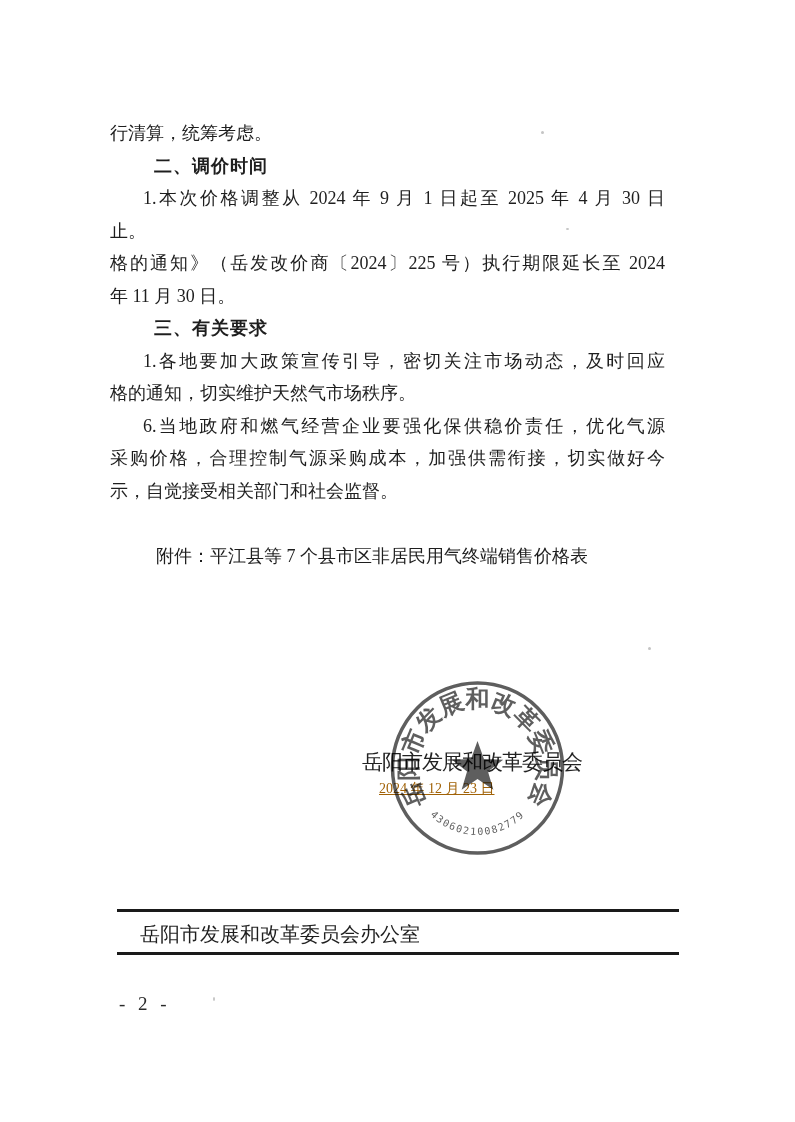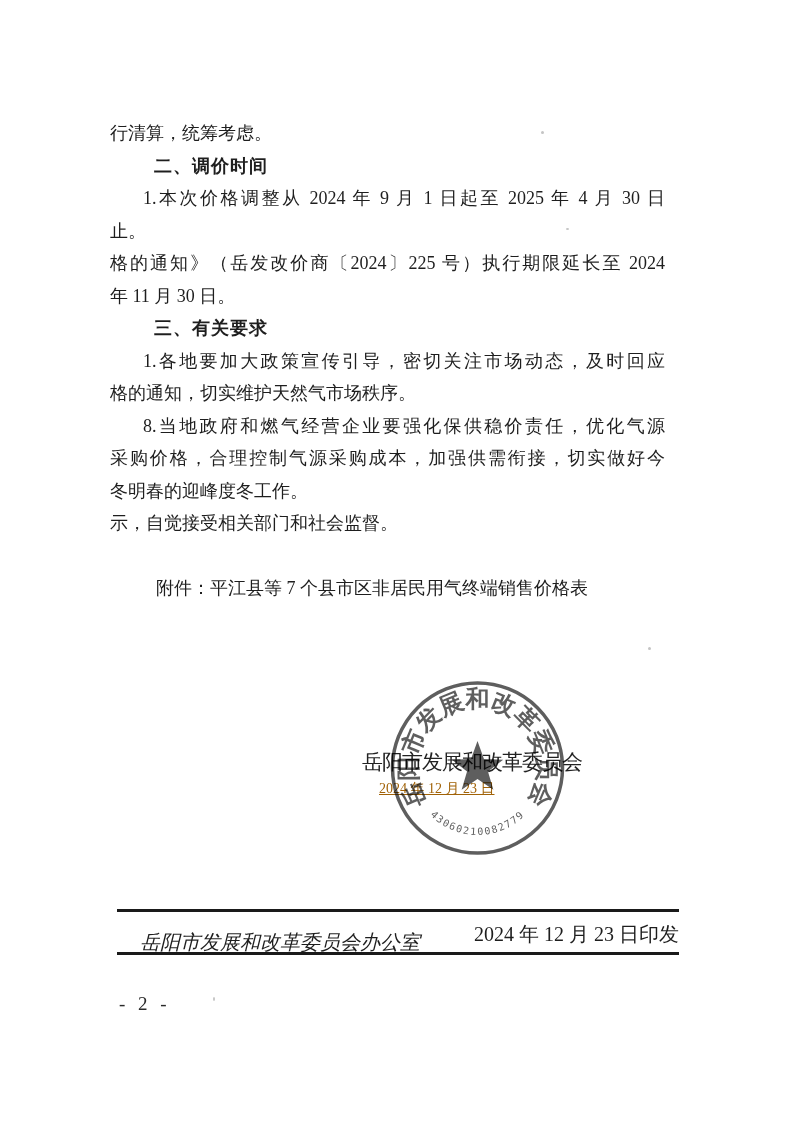--- a/index.html
+++ b/index.html
@@ -51,21 +51,21 @@
     font-size:10px;letter-spacing:1.5px;
   }
   
   .rule{position:absolute;left:117px;width:562px;height:3px;background:#1a1a1a;}
   .rule1{top:909px;}
   .rule2{top:952px;}
   .footer-row{
     position:absolute;left:117px;top:921px;width:562px;height:26px;
     font-size:20px;color:#1e1e1e;
   }
-  .footer-issuer{position:absolute;left:23px;top:8px;white-space:nowrap;font-style:italic;}
+  .footer-issuer{position:absolute;left:23px;top:0;white-space:nowrap;}
   .footer-date{position:absolute;right:0;top:0;white-space:nowrap;}
   .page-num{
     position:absolute;left:119px;top:993px;font-size:19px;color:#2a2a2a;
     letter-spacing:4px;white-space:nowrap;
   }
   
   .speck{position:absolute;background:#8a8a8a;border-radius:50%;opacity:.5;}
 </style>
 </head>
 <body>
@@ -75,23 +75,22 @@
   <div class="doc-body">
     <div class="ln">行清算，统筹考虑。</div>
     <div class="ln ind2 hd">二、调价时间</div>
     <div class="ln fill indn">1.本次价格调整从 2024 年 9 月 1 日起至 2025 年 4 月 30 日</div>
     <div class="ln">止。</div>
     <div class="ln fill">格的通知》（岳发改价商〔2024〕225 号）执行期限延长至 2024</div>
     <div class="ln">年 11 月 30 日。</div>
     <div class="ln ind2 hd">三、有关要求</div>
     <div class="ln fill indn">1.各地要加大政策宣传引导，密切关注市场动态，及时回应</div>
     <div class="ln">格的通知，切实维护天然气市场秩序。</div>
-    <div class="ln fill indn">8.当地政府和燃气经营企业要强化保供稳价责任，优化气源</div>
+    <div class="ln fill indn">6.当地政府和燃气经营企业要强化保供稳价责任，优化气源</div>
     <div class="ln fill">采购价格，合理控制气源采购成本，加强供需衔接，切实做好今</div>
-    <div class="ln">冬明春的迎峰度冬工作。</div>
     <div class="ln">示，自觉接受相关部门和社会监督。</div>
     <div class="ln attach">附件：平江县等 7 个县市区非居民用气终端销售价格表</div>
   </div>
 
   <div class="sig-agency">岳阳市发展和改革委员会</div>
   <div class="sig-date">2024 年 12 月 23 日</div>
 
   <svg class="seal" viewBox="0 0 185 180" xmlns="http://www.w3.org/2000/svg">
     <defs>
       <path id="sealArc" d="M 37.2 115.8 A 61 61 0 1 1 147.8 115.8" fill="none"></path>
@@ -103,21 +102,20 @@
     </text>
     <polygon fill="#3a3a3a" points="92.5,63 98.97,81.1 118.18,81.66 102.96,93.4 108.37,111.84 92.5,101 76.63,111.84 82.04,93.4 66.82,81.66 86.03,81.1"></polygon>
     <text class="code-text" text-anchor="middle">
       <textPath href="#sealNum" startOffset="50%">43060210082779</textPath>
     </text>
   </svg>
 
   <div class="rule rule1"></div>
   <div class="footer-row">
     <span class="footer-issuer">岳阳市发展和改革委员会办公室</span>
-    <span class="footer-date">2024 年 12 月 23 日印发</span>
   </div>
   <div class="rule rule2"></div>
 
   <div class="page-num">- 2 -</div>
 
   <div class="speck" style="left:541px;top:131px;width:3px;height:3px;"></div>
   <div class="speck" style="left:566px;top:228px;width:3px;height:2px;"></div>
   <div class="speck" style="left:648px;top:647px;width:3px;height:3px;"></div>
   <div class="speck" style="left:213px;top:997px;width:2px;height:4px;"></div>
 </div>

